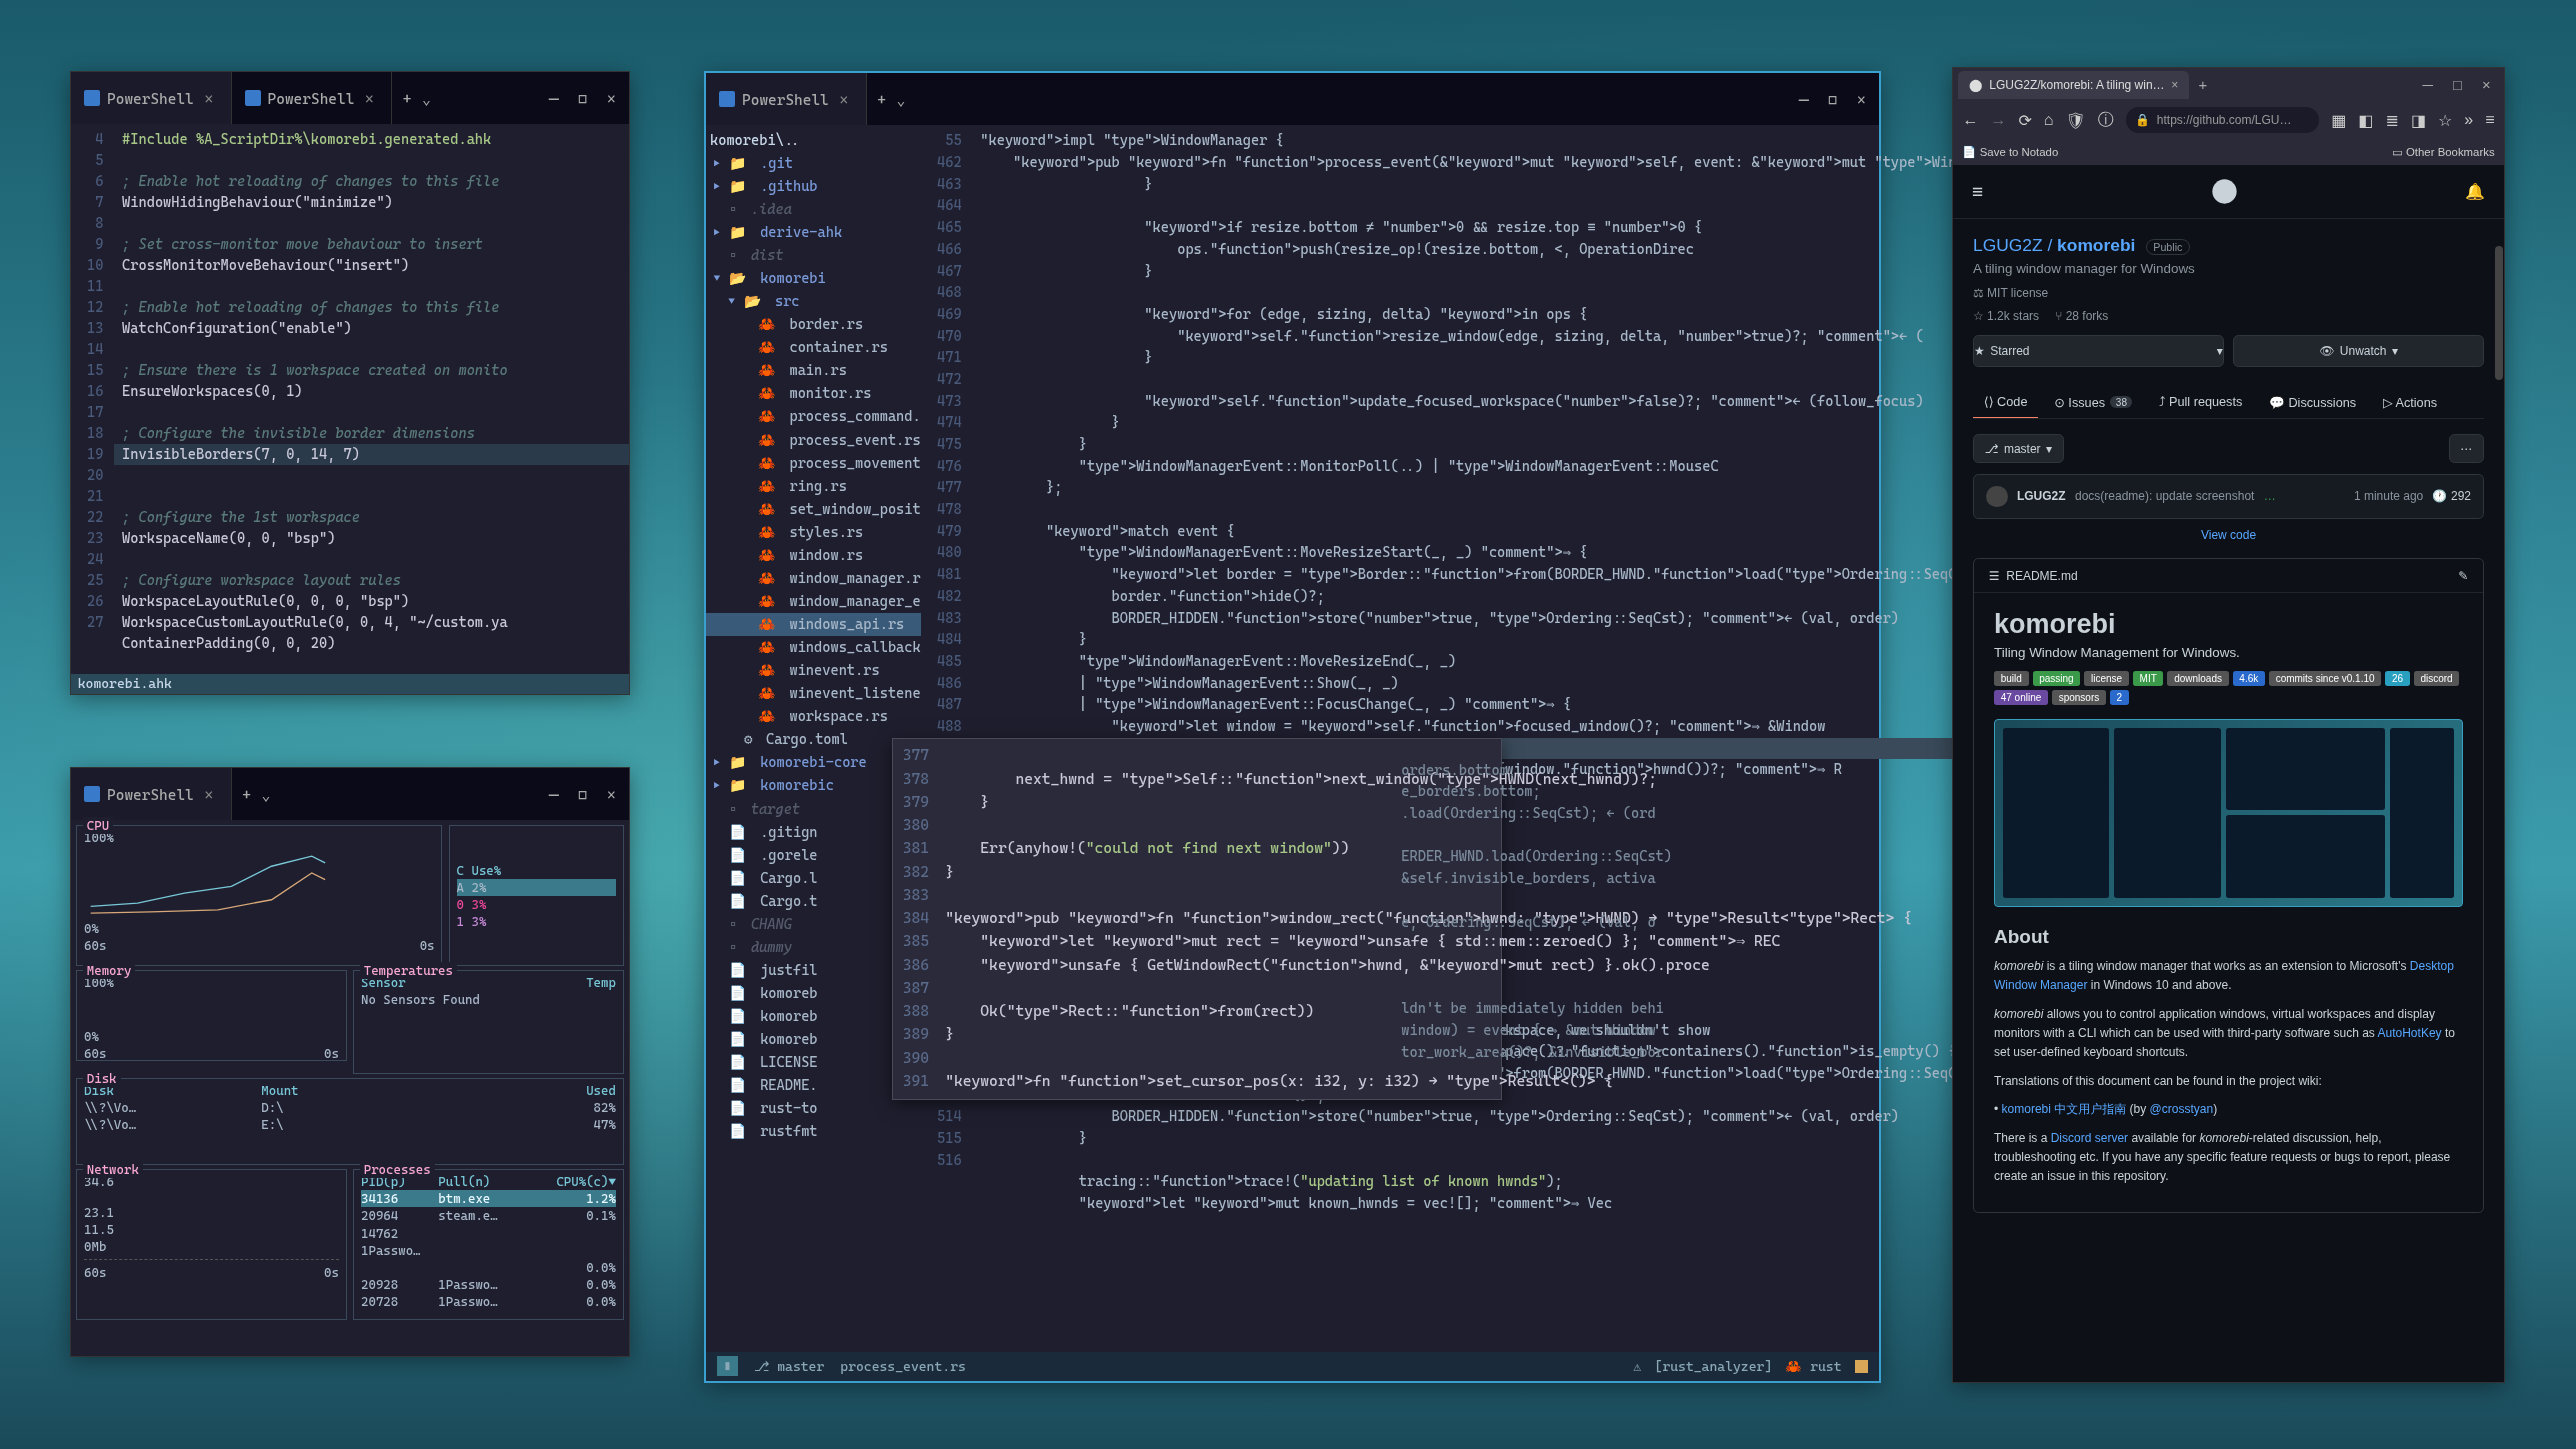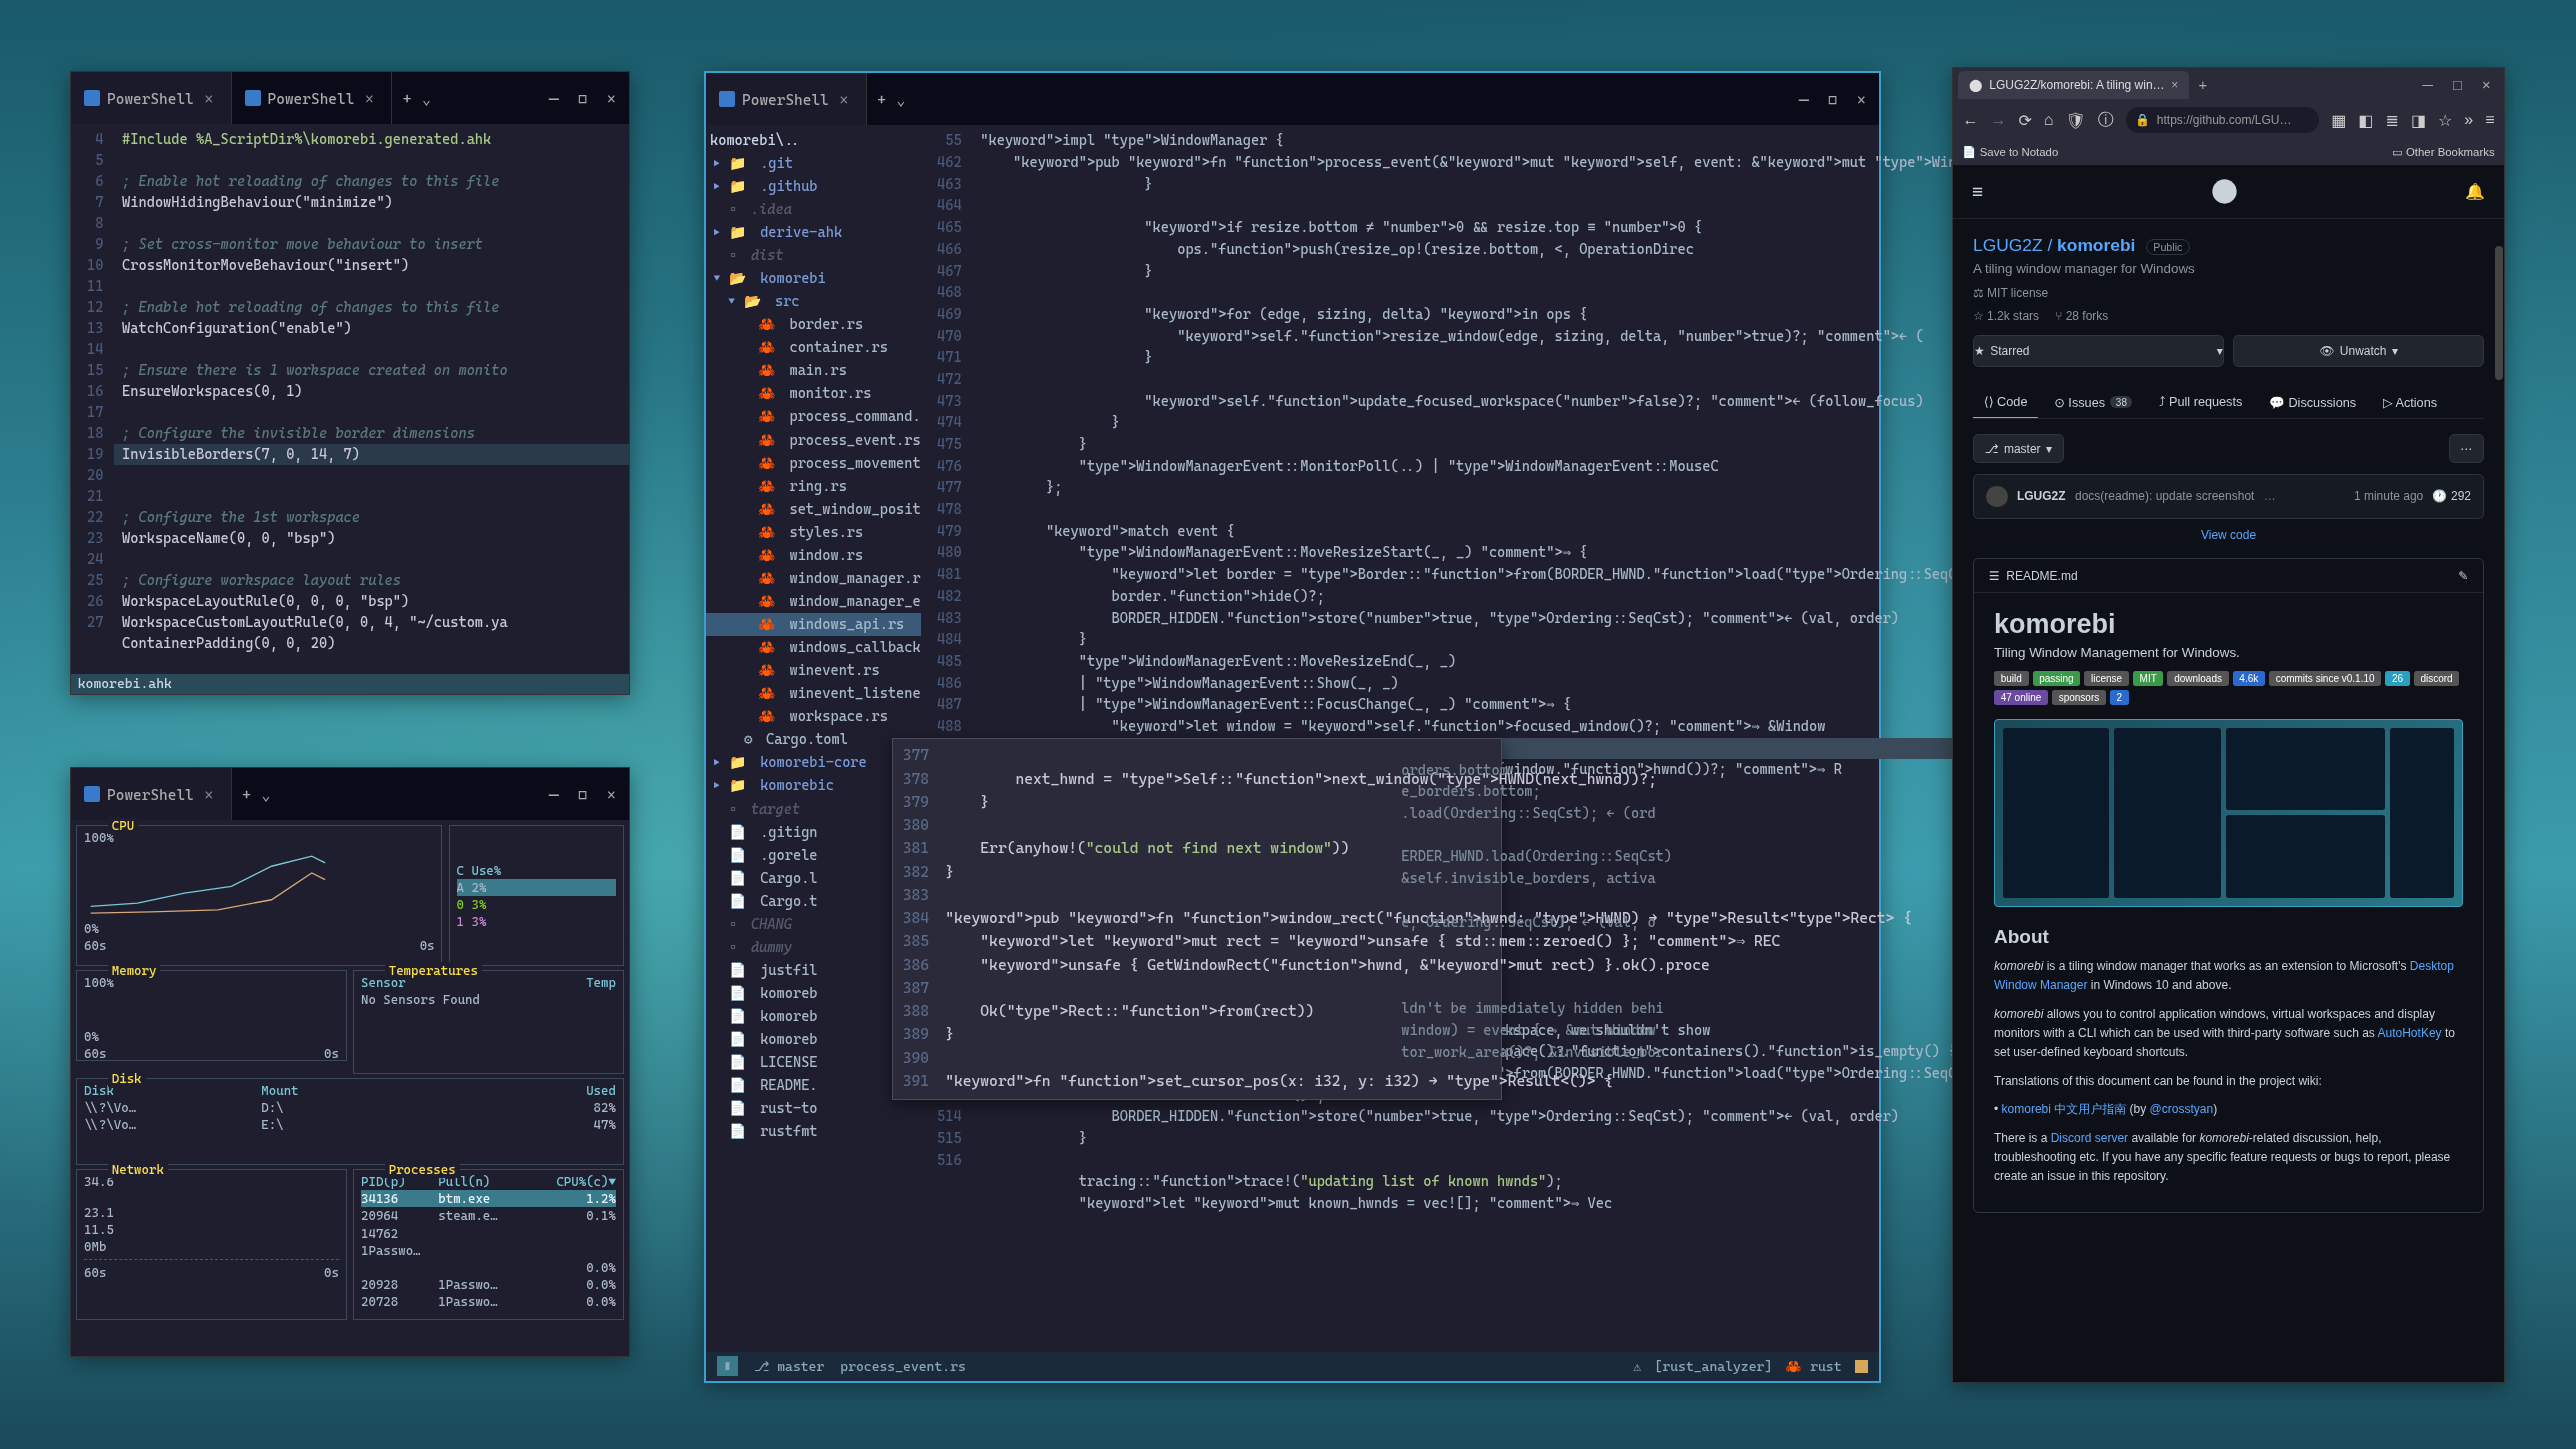--- a/index.html
+++ b/index.html
@@ -106,21 +106,21 @@
   color: #a8b8c8;
   padding: 5.4px;
   font-size: 12.7px;
   line-height: 1.35;
   display: flex;
   flex-direction: column;
   gap: 4px;
 }
 .btm-row { display: flex; gap: 6.7px; width: 100%; }
 .panel { border: 0.7px solid #3a4a5a; padding: 2.7px 6.7px; position: relative; }
-.panel-title { position: absolute; top: -9.4px; left: 5.4px; background: #1e1e2e; padding: 0 4px; color: #fde047; margin-left: 25px; }
+.panel-title { position: absolute; top: -9.4px; left: 5.4px; background: #1e1e2e; padding: 0 4px; color: #f9a8d4; }
 .cpu-box { flex: 2.2; height: 141px; }
 .small-box { flex: 1; height: 141px; }
 .mem-box { flex: 1; height: 91px; }
 .temp-box { flex: 1; height: 104px; }
 .disk-box { flex: 1; height: 87px; }
 .net-box { flex: 1; height: 151px; }
 .proc-box { flex: 1; height: 151px; }
 .th { color: #78c8d8; }
 .sel-row { background: #3a7a8a; color: #e8f8ff; }
 
@@ -324,21 +324,21 @@
           <span>0%</span>
         </div>
         <div style="display:flex; justify-content:space-between;">
           <span>60s</span>
           <span>0s</span>
         </div>
       </div>
       <div class="panel small-box" style="display:flex; flex-direction:column; justify-content:center;">
         <div class="th">C Use%</div>
         <div style="background:#3a7a8a;">A  2%</div>
-        <div style="color:#84cc16;">0  3%</div>
+        <div style="color:#ec4899;">0  3%</div>
         <div style="color:#c88ad8;">1  3%</div>
       </div>
     </div>
     <div class="btm-row">
       <div class="panel mem-box">
         <span class="panel-title">Memory</span>
         <div>100%</div>
         <div style="height:37px;"></div>
         <div>0%</div>
         <div style="display:flex; justify-content:space-between;">

